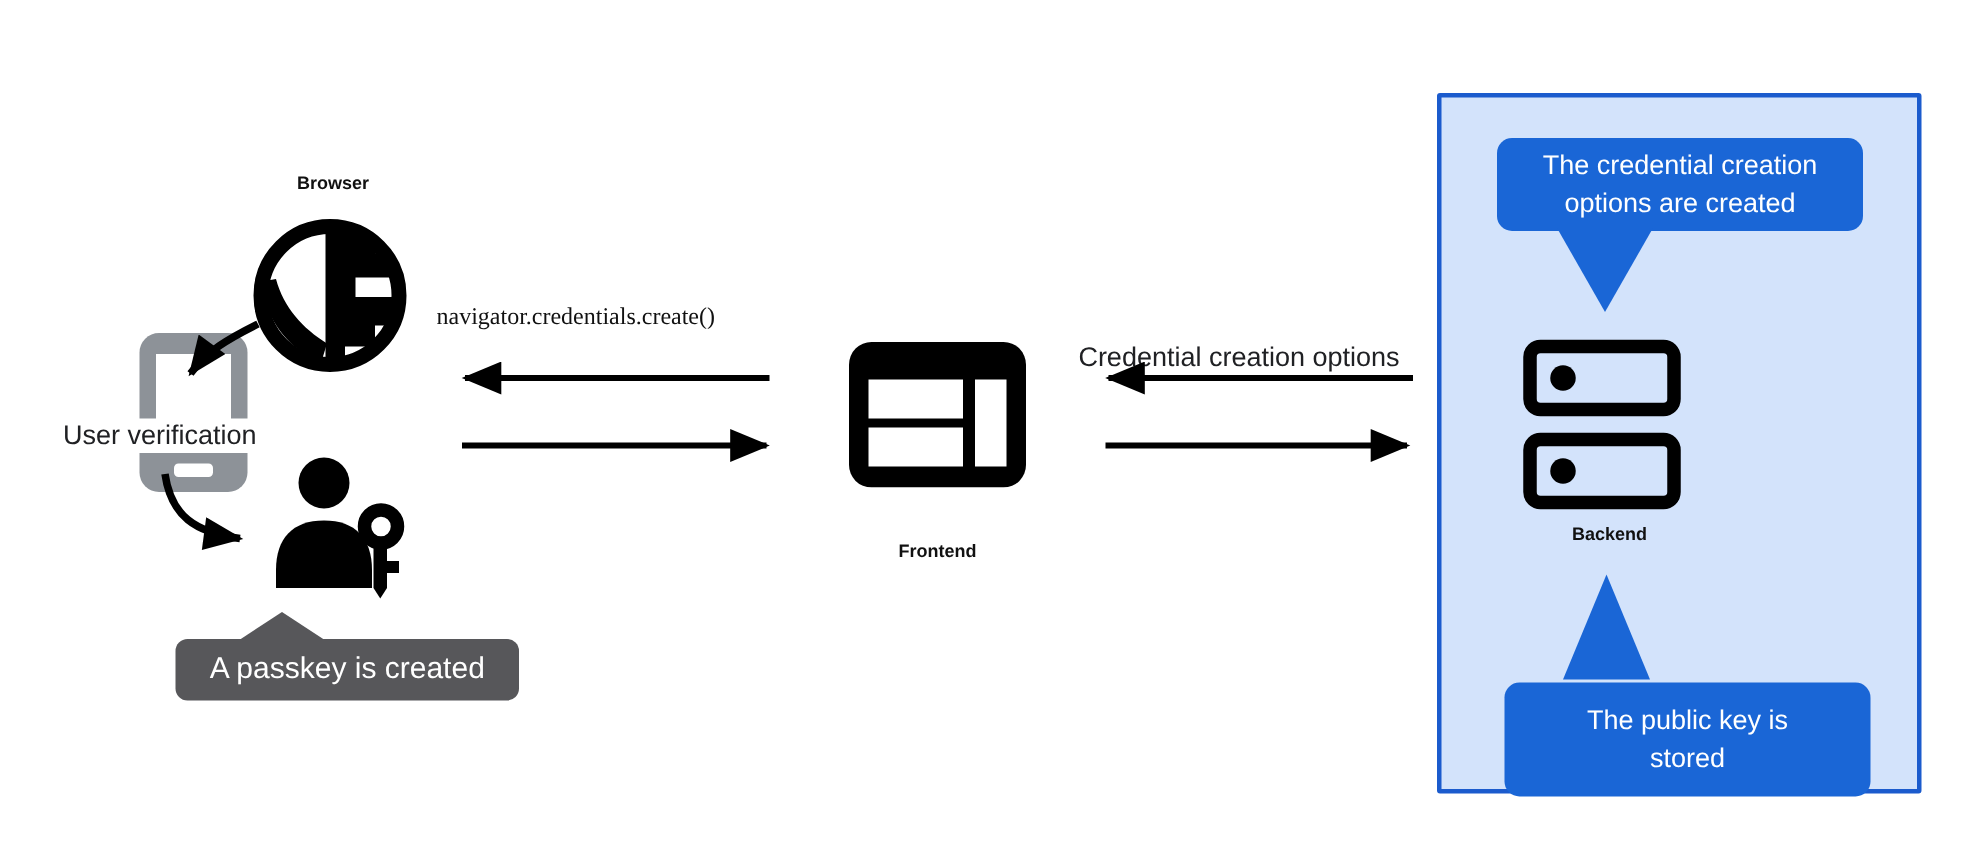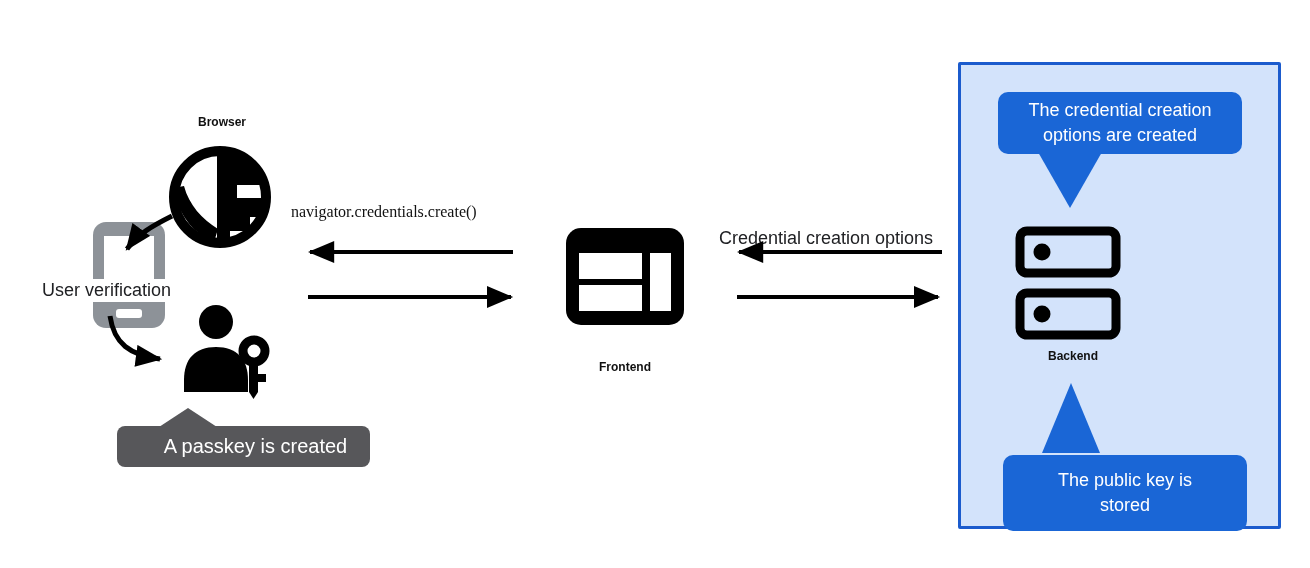--- a/index.html
+++ b/index.html
@@ -9,21 +9,21 @@
   }
   .abs{position:absolute;}
   .lbl{font-size:18px;text-align:center;color:#202124;}
   .icon-caption{font-size:12px;font-weight:700;text-align:center;color:#111;}
   .code{font-family:Liberation Serif, serif;font-size:16px;color:#111;white-space:nowrap;}
 
   
   .dark-bubble{
     left:117px;top:426px;width:229px;height:41px;background:#57575a;border-radius:8px;
     display:flex;align-items:center;justify-content:center;
-    color:#fff;font-size:20px;z-index:4;padding-left:24px;
+    color:#fff;font-size:20px;z-index:4;
   }
   .dark-bubble-tail{
     left:159px;top:408px;width:0;height:0;z-index:4;
     border-left:29px solid transparent;border-right:29px solid transparent;
     border-bottom:19px solid #57575a;
   }
 
   
   .panel{
     left:958px;top:62px;width:323px;height:467px;box-sizing:border-box;

